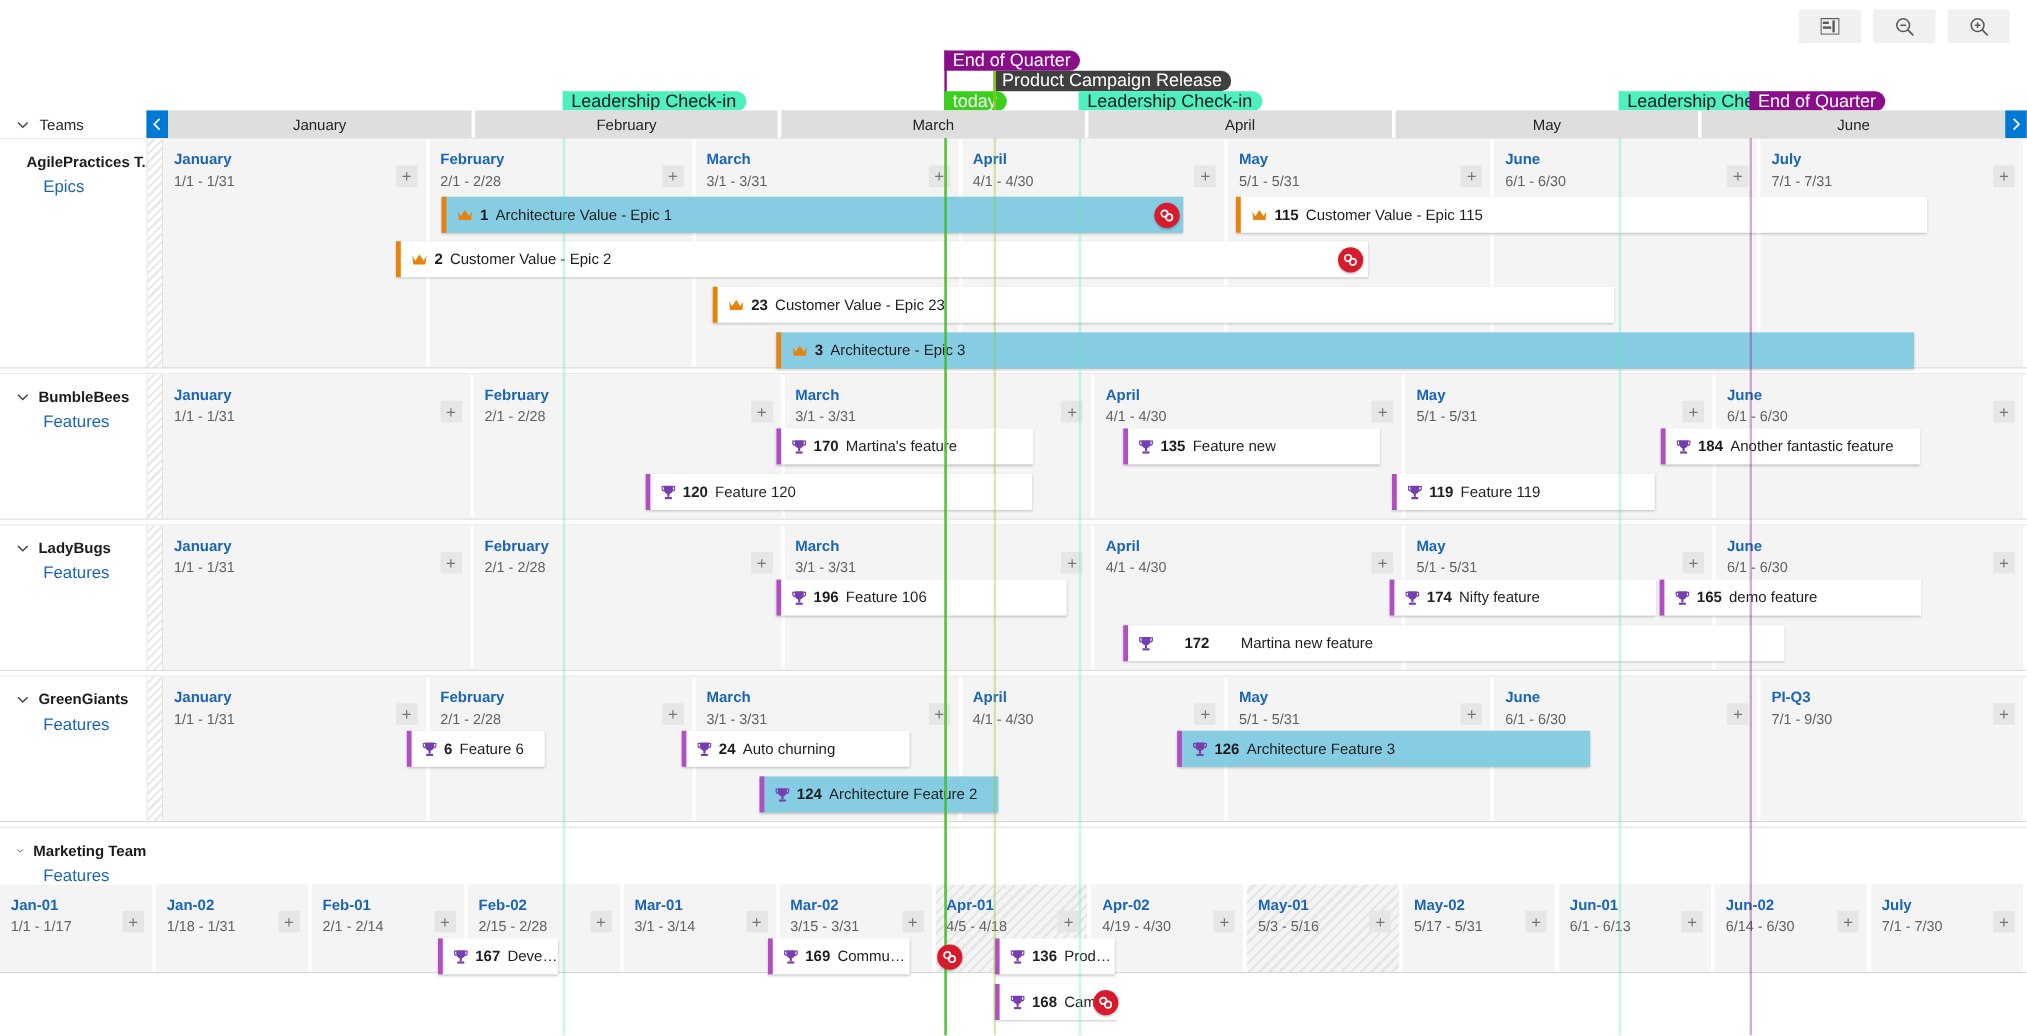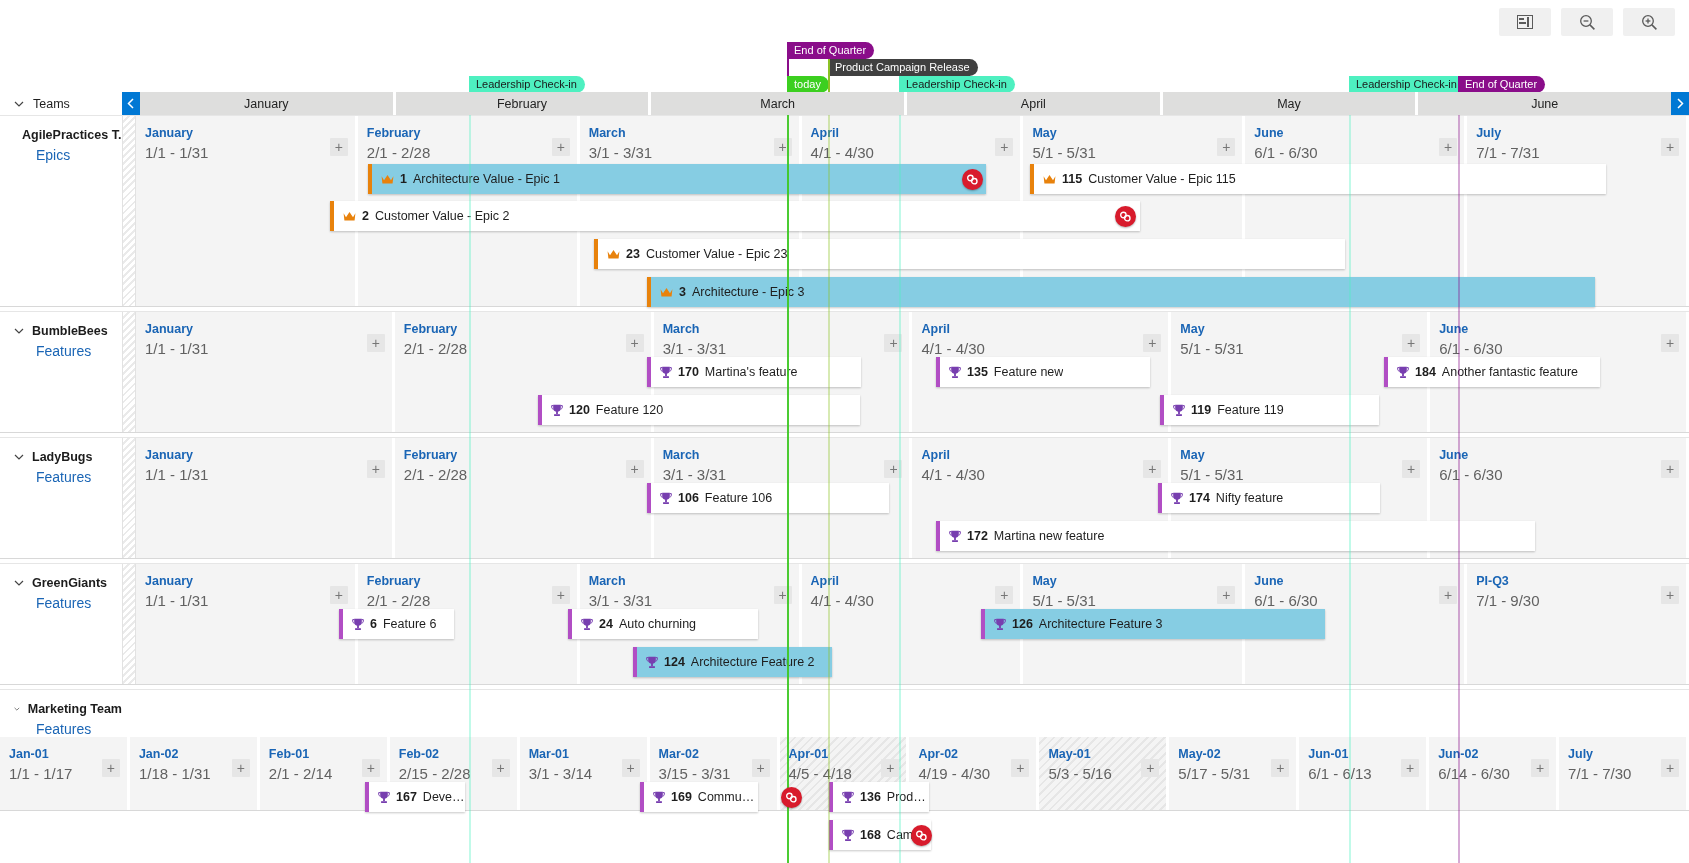--- a/index.html
+++ b/index.html
@@ -30,21 +30,21 @@
   
   .milestones {
     position: absolute; left: 0; top: 40px; width: 1689px; height: 56px;
     pointer-events: none;
   }
   .flag {
     position: absolute;
     height: 17px;
     padding: 0 8px 0 7px;
     border-radius: 0 9px 9px 0;
-    font-size: 11px;
+    font-size: 15px;
     line-height: 17px;
     white-space: nowrap;
     color: #fff;
     pointer-events: auto;
     cursor: pointer;
   }
   .flag.dark-text { color: #1a1a1a; }
   .flagline {
     position: absolute;
     width: 2px;
@@ -131,21 +131,21 @@
   .cell.hatched {
     background:
       repeating-linear-gradient(135deg,
         #f4f4f4 0px, #f4f4f4 4px, #e6e6e6 4px, #e6e6e6 6px);
   }
   .cell-title {
     font-size: 12.5px; font-weight: bold; color: #1a65b5;
     line-height: 15px; white-space: nowrap;
   }
   .cell-dates {
-    font-size: 15px; color: #616161; margin-top: 3px; white-space: nowrap;
+    font-size: 12px; color: #616161; margin-top: 3px; white-space: nowrap;
   }
   .cell-add {
     position: absolute; right: 7px; top: 22px;
     width: 18px; height: 18px;
     background: #e6e6e6; color: #767676;
     display: flex; align-items: center; justify-content: center;
     font-size: 14px; line-height: 1;
     cursor: pointer; border-radius: 1px;
   }
 
@@ -542,37 +542,50 @@
           <div class="card" style="left: 511px; top: 45px; width: 242px;">
             <span class="card-icon">
               <svg width="12" height="13" viewBox="0 0 12 13">
                 <path d="M2.2 0.8h7.6v3.1a3.8 3.8 0 0 1-7.6 0z" fill="#773eaf"></path>
                 <rect x="5.1" y="7" width="1.8" height="3" fill="#773eaf"></rect>
                 <rect x="3.1" y="10.2" width="5.8" height="1.8" fill="#773eaf"></rect>
                 <path d="M2.3 1.6H0.7v1.5c0 1.2 0.8 2 1.8 2.1" fill="none" stroke="#773eaf" stroke-width="1"></path>
                 <path d="M9.7 1.6h1.6v1.5c0 1.2-0.8 2-1.8 2.1" fill="none" stroke="#773eaf" stroke-width="1"></path>
               </svg>
             </span>
-            <span class="card-id">106</span>
+            <span class="card-id">196</span>
             <span class="card-title">Feature 106</span>
           </div>
           <div class="card" style="left: 1022px; top: 45px; width: 222px;">
             <span class="card-icon">
               <svg width="12" height="13" viewBox="0 0 12 13">
                 <path d="M2.2 0.8h7.6v3.1a3.8 3.8 0 0 1-7.6 0z" fill="#773eaf"></path>
                 <rect x="5.1" y="7" width="1.8" height="3" fill="#773eaf"></rect>
                 <rect x="3.1" y="10.2" width="5.8" height="1.8" fill="#773eaf"></rect>
                 <path d="M2.3 1.6H0.7v1.5c0 1.2 0.8 2 1.8 2.1" fill="none" stroke="#773eaf" stroke-width="1"></path>
                 <path d="M9.7 1.6h1.6v1.5c0 1.2-0.8 2-1.8 2.1" fill="none" stroke="#773eaf" stroke-width="1"></path>
               </svg>
             </span>
             <span class="card-id">174</span>
             <span class="card-title">Nifty feature</span>
           </div>
-          <div class="card" style="left: 800px; top: 83px; width: 599px;">
+          <div class="card" style="left: 1247px; top: 45px; width: 218px;">
+            <span class="card-icon">
+              <svg width="12" height="13" viewBox="0 0 12 13">
+                <path d="M2.2 0.8h7.6v3.1a3.8 3.8 0 0 1-7.6 0z" fill="#773eaf"></path>
+                <rect x="5.1" y="7" width="1.8" height="3" fill="#773eaf"></rect>
+                <rect x="3.1" y="10.2" width="5.8" height="1.8" fill="#773eaf"></rect>
+                <path d="M2.3 1.6H0.7v1.5c0 1.2 0.8 2 1.8 2.1" fill="none" stroke="#773eaf" stroke-width="1"></path>
+                <path d="M9.7 1.6h1.6v1.5c0 1.2-0.8 2-1.8 2.1" fill="none" stroke="#773eaf" stroke-width="1"></path>
+              </svg>
+            </span>
+            <span class="card-id">165</span>
+            <span class="card-title">demo feature</span>
+          </div>
+          <div class="card" style="left: 800px; top: 83px; width: 551px; gap: 20px;">
             <span class="card-icon">
               <svg width="12" height="13" viewBox="0 0 12 13">
                 <path d="M2.2 0.8h7.6v3.1a3.8 3.8 0 0 1-7.6 0z" fill="#773eaf"></path>
                 <rect x="5.1" y="7" width="1.8" height="3" fill="#773eaf"></rect>
                 <rect x="3.1" y="10.2" width="5.8" height="1.8" fill="#773eaf"></rect>
                 <path d="M2.3 1.6H0.7v1.5c0 1.2 0.8 2 1.8 2.1" fill="none" stroke="#773eaf" stroke-width="1"></path>
                 <path d="M9.7 1.6h1.6v1.5c0 1.2-0.8 2-1.8 2.1" fill="none" stroke="#773eaf" stroke-width="1"></path>
               </svg>
             </span>
             <span class="card-id">172</span>

